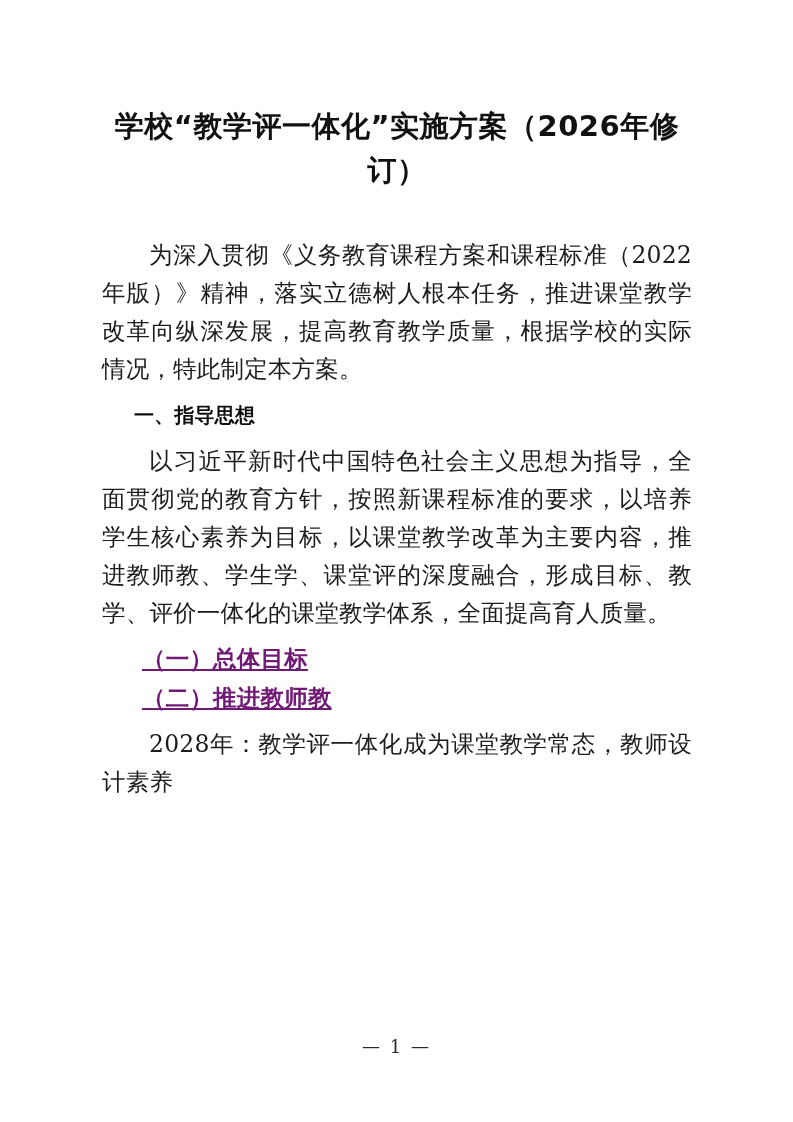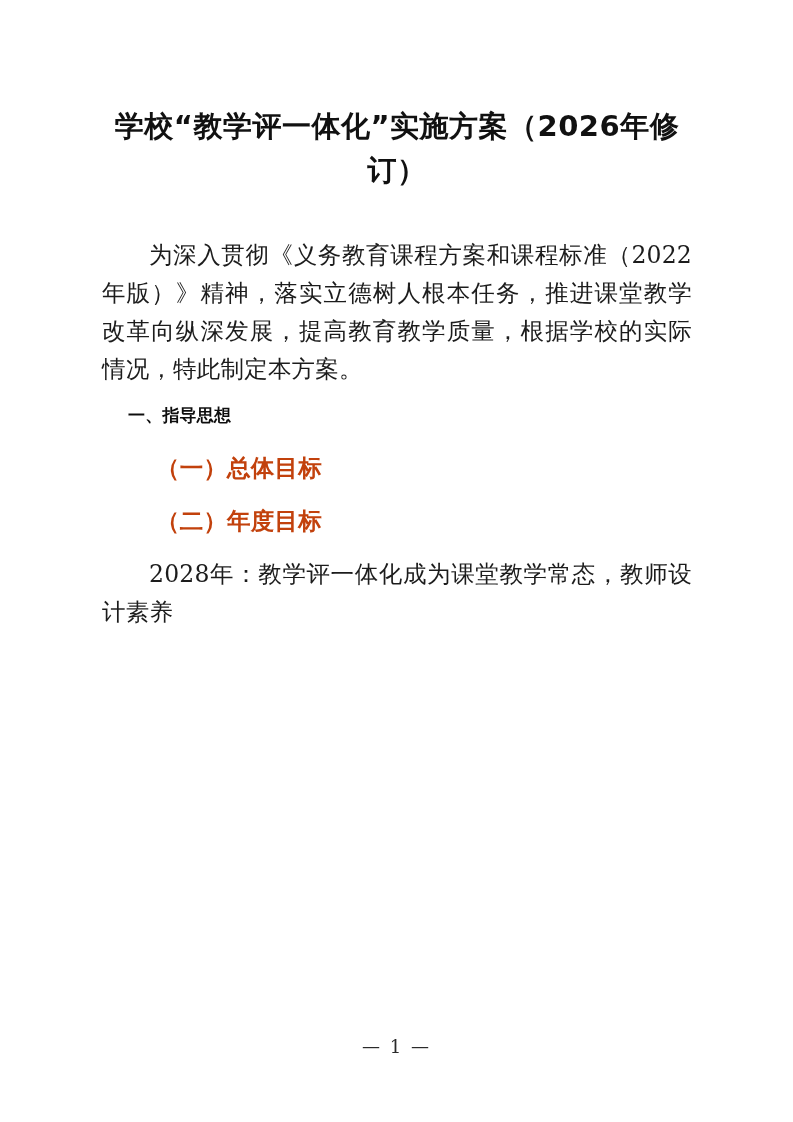--- a/index.html
+++ b/index.html
@@ -55,38 +55,39 @@
     text-indent: 2em;
     color: #1c1c1c;
     margin: 8px;
     letter-spacing: 0.2px;
   }
 
   
   .h-sec {
     font-family: "DejaVu Sans", "Liberation Sans", sans-serif;
     font-weight: 700;
-    font-size: 17px;
+    font-size: 20px;
     line-height: 38px;
     text-indent: 2em;
     margin: 0;
     color: #0d0d0d;
     letter-spacing: 0.2px;
   }
 
   
   .h-sub {
     font-family: "DejaVu Serif", "Liberation Serif", serif;
     font-weight: 700;
     font-size: 23.5px;
     line-height: 38px;
     text-indent: 2em;
-    margin: 15px;
-    color: #c2410c;
+    margin: 1px;
+    color: #701a75;
     letter-spacing: 0.2px;
+    text-decoration: underline;
   }
 
   .spacer-title {
     height: 36px;
   }
 
   
   .footer {
     position: absolute;
     left: 0;
@@ -106,22 +107,23 @@
 
   <div class="content">
 
     <h1 class="doc-title">学校“教学评一体化”实施方案（2026年修订）</h1>
 
     <div class="spacer-title"></div>
 
     <div id="blocks">
         <p class="para">为深入贯彻《义务教育课程方案和课程标准（2022年版）》精神，落实立德树人根本任务，推进课堂教学改革向纵深发展，提高教育教学质量，根据学校的实际情况，特此制定本方案。</p>
         <p class="h-sec">一、指导思想</p>
+        <p class="para">以习近平新时代中国特色社会主义思想为指导，全面贯彻党的教育方针，按照新课程标准的要求，以培养学生核心素养为目标，以课堂教学改革为主要内容，推进教师教、学生学、课堂评的深度融合，形成目标、教学、评价一体化的课堂教学体系，全面提高育人质量。</p>
         <p class="h-sub">（一）总体目标</p>
-        <p class="h-sub">（二）年度目标</p>
+        <p class="h-sub">（二）推进教师教</p>
         <p class="para">2028年：教学评一体化成为课堂教学常态，教师设计素养</p>
       </div>
 
   </div>
 
   <div class="footer">— 1 —</div>
 
 </div>
 
 </body></html>

